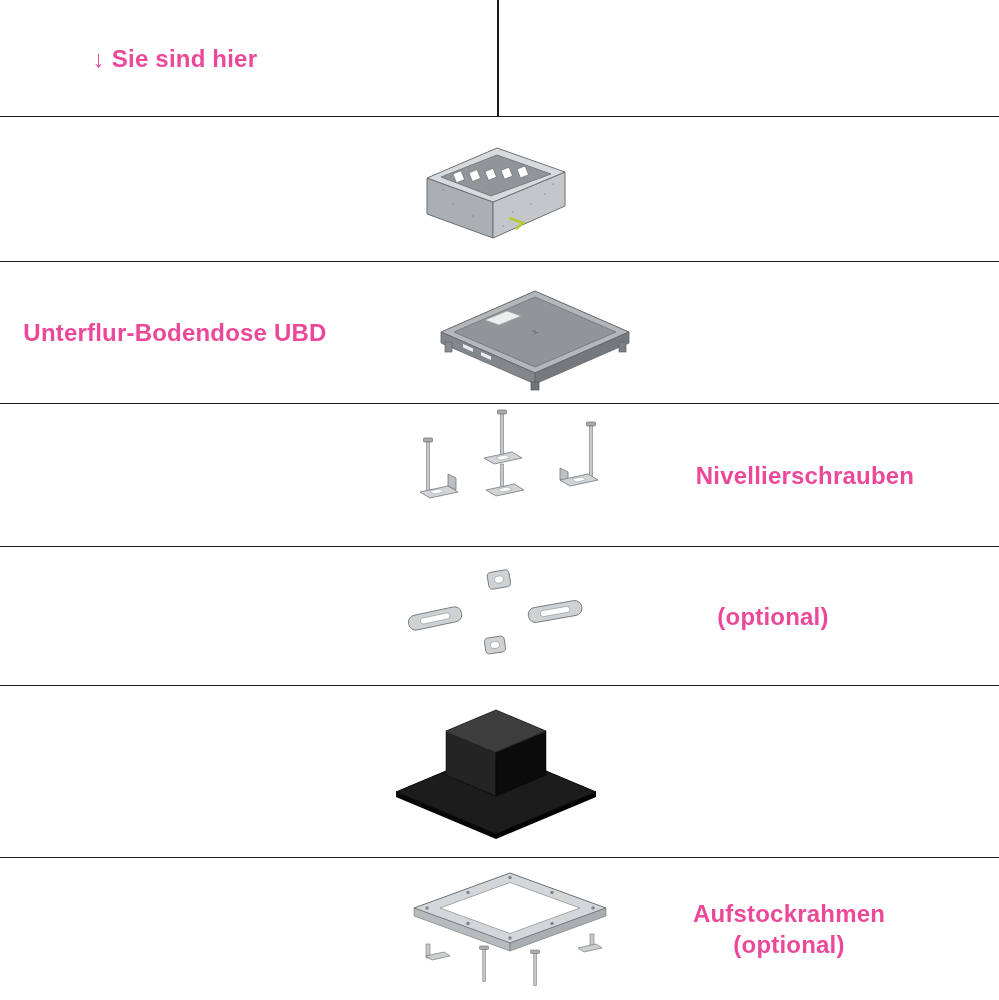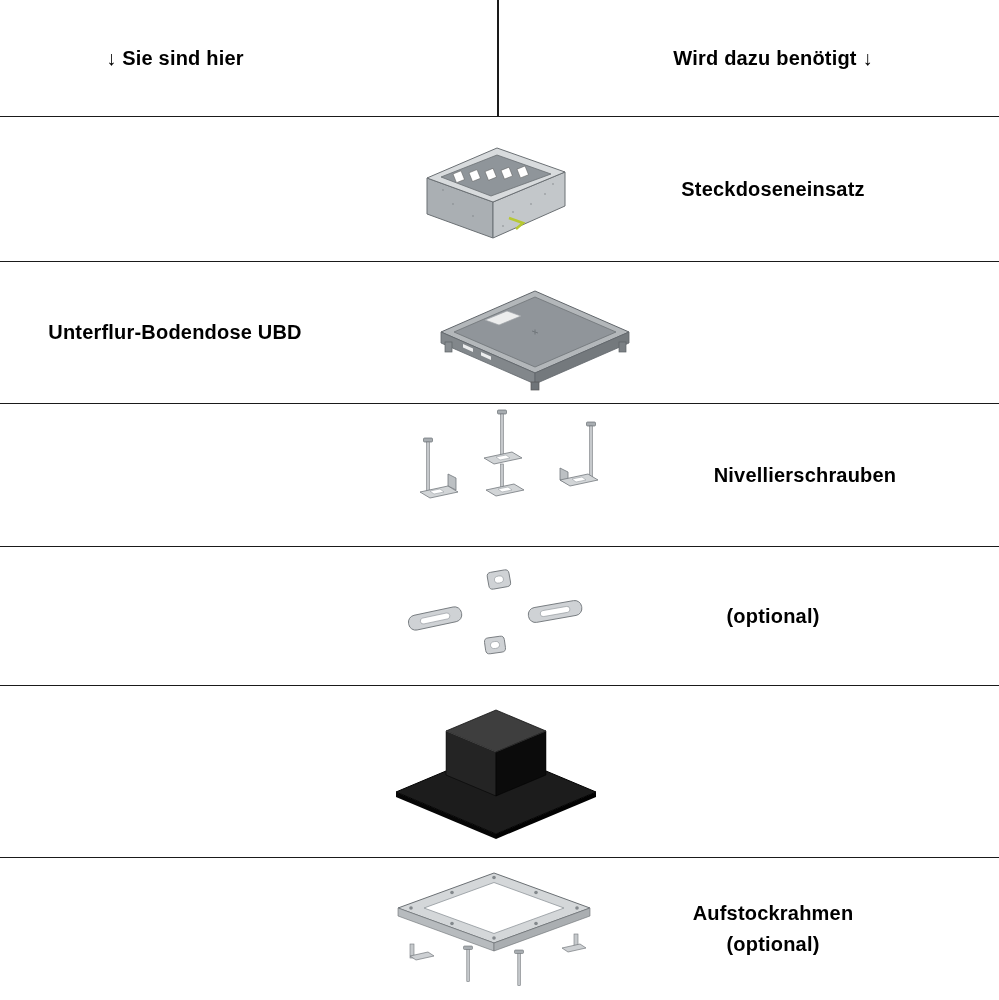--- a/index.html
+++ b/index.html
@@ -6,44 +6,39 @@
   html, body { background: #ffffff; }
   body { font-family: "Liberation Sans", sans-serif; color: #000; }
   .page { position: relative; width: 999px; height: 1000px; background: #fff; overflow: hidden; margin: 0 auto; }
   .row { display: grid; grid-template-columns: 350px 290px 1fr; align-items: center; border-bottom: 1px solid #1a1a1a; position: relative; }
   .header { height: 117px; }
   .r1 { height: 145px; }
   .r2 { height: 142px; gap: 40px; }
   .r3 { height: 143px; gap: 16px; }
   .r4 { height: 139px; }
   .r5 { height: 172px; }
-  .r6 { height: 142px; border-bottom: none; }
+  .r6 { height: 142px; border-bottom: none; margin-left: 16px; }
   .cell { display: flex; align-items: center; justify-content: center; height: 100%; }
   .cell.right { justify-content: flex-start; }
   .label-box { width: 266px; text-align: center; }
-  .label { display: block; font-weight: 700; font-size: 20px; line-height: 31px; letter-spacing: 0.2px; color: #000000; }
+  .label { display: block; font-weight: 700; font-size: 24px; line-height: 31px; letter-spacing: 0.2px; color: #ec4899; }
   .left-label-box { width: 100%; text-align: center; }
   .vdiv { position: absolute; left: 497px; top: 0; width: 2px; height: 100%; background: #1a1a1a; }
   svg { display: block; }
 </style>
 </head>
 <body>
 
 <div class="page">
 
   <header class="row header">
     <div class="cell">
       <span class="label">↓ Sie sind hier</span>
     </div>
     <div class="cell"></div>
-    <div class="cell right">
-      <div class="label-box">
-        <span class="label">Wird dazu benötigt ↓</span>
-      </div>
-    </div>
     <div class="vdiv"></div>
   </header>
 
   <section class="row r1">
     <div class="cell">
       <div class="left-label-box">
           <span class="label"></span>
         </div>
     </div>
     <div class="cell">
@@ -63,26 +58,20 @@
             <circle cx="118" cy="70" r="0.9"></circle>
             <circle cx="132" cy="60" r="0.9"></circle>
           <circle cx="90" cy="92" r="0.9"></circle>
             <circle cx="40" cy="70" r="0.9"></circle>
             <circle cx="60" cy="82" r="0.9"></circle>
           <circle cx="30" cy="56" r="0.9"></circle>
             <circle cx="140" cy="50" r="0.9"></circle>
         </g>
       </svg>
     </div>
-    <div class="cell right">
-      <div class="label-box">
-        <span class="label">Steckdoseneinsatz</span>
-        <span class="label"></span>
-      </div>
-    </div>
   </section>
 
   <section class="row r2">
     <div class="cell">
       <div class="left-label-box">
           <span class="label">Unterflur-Bodendose UBD</span>
         </div>
     </div>
     <div class="cell">
       <svg width="205" height="118" viewBox="0 0 205 118" aria-label="underfloor-box-illustration">

